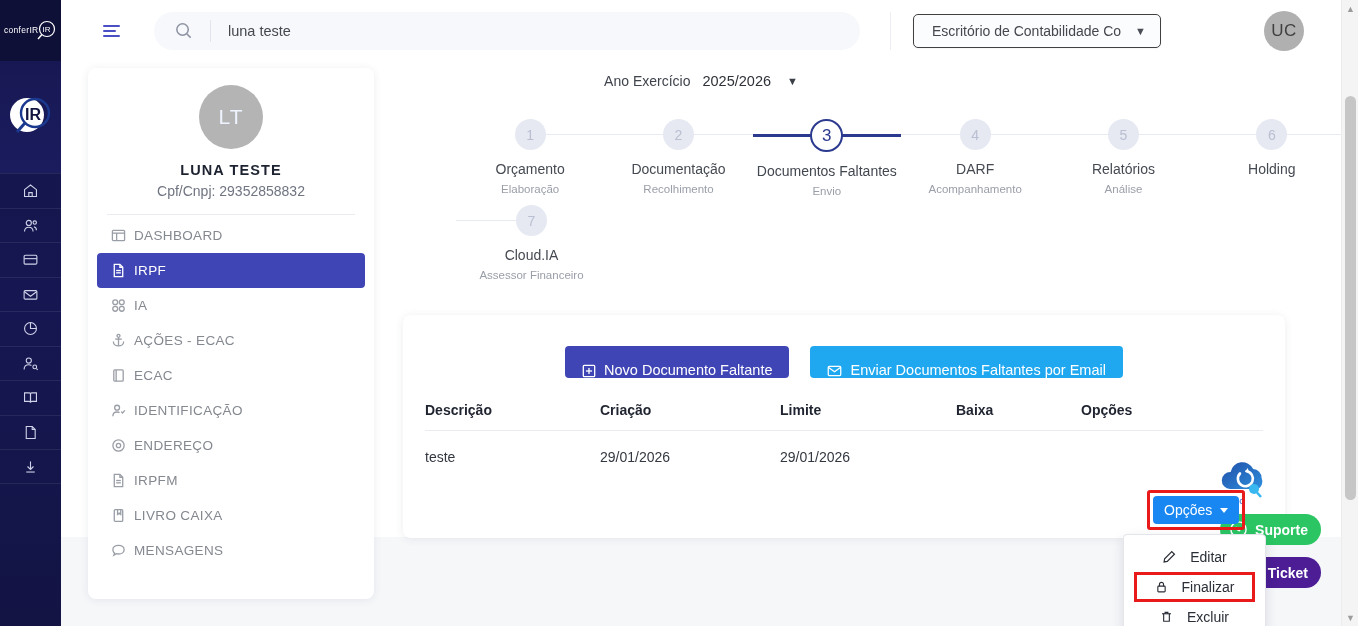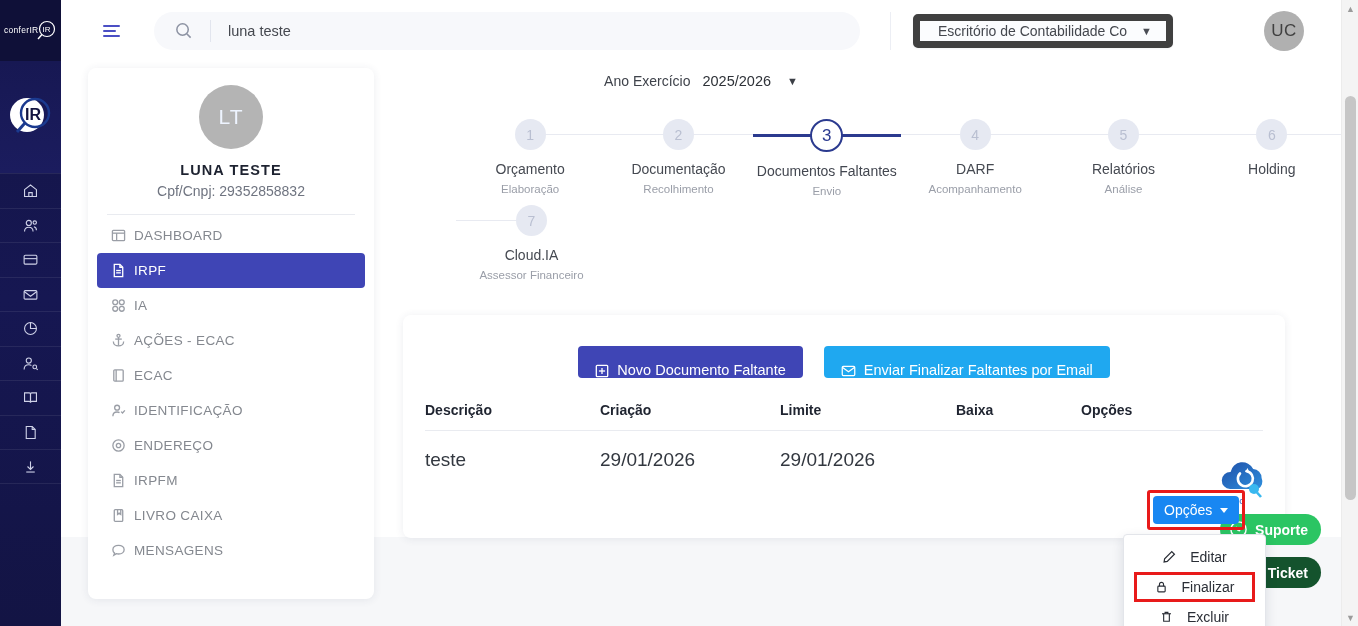--- a/index.html
+++ b/index.html
@@ -71,21 +71,21 @@
     font-family: "Liberation Sans", sans-serif;
     width: 600px;
   }
   .search-input::placeholder { color:#9aa0ae; }
 
   .topdiv { width:1px; height:38px; background:#eceef4; margin-left:30px; }
 
   .office-select {
     margin-left: 22px;
     height: 34px; min-width: 234px;
-    background: #fbfcfe; border:7px solid #404040; border-radius: 5px;
+    background: #fbfcfe; border:1px solid #404040; border-radius: 5px;
     display: flex; align-items: center; justify-content: space-between;
     padding: 0 14px 0 18px;
     font-size: 14px; color: #44474e; cursor: pointer;
     box-shadow: 0 1px 2px rgba(20,30,70,.05);
   }
   .office-select .chev { margin-left: 14px; color:#4a4d55; font-size: 11px; }
 
   .avatar-uc {
     position:absolute; right: 37px; top: 11px;
     width: 40px; height: 40px; border-radius: 50%;
@@ -206,21 +206,21 @@
   .btn-primary { background:#3f45b5; }
   .btn-info { background:#1fa8f0; }
   .btn svg { fill:none; stroke:#fff; stroke-width:1.5; }
 
   table.doc-table { width: 838px; margin: 24px auto 0; border-collapse: collapse; }
   table.doc-table th {
     text-align:left; font-size: 14px; color:#1f2430; font-weight:bold;
     padding: 0 0 12px 0; border-bottom: 1px solid #e9ebf0;
   }
   table.doc-table td {
-    text-align:left; font-size: 19px; color:#333840;
+    text-align:left; font-size: 14px; color:#333840;
     padding: 18px 0 0 0;
   }
   .col-desc { width: 175px; }
   .col-cri  { width: 180px; }
   .col-lim  { width: 176px; }
   .col-bai  { width: 125px; }
 
   
   .opcoes-wrap { position:absolute; left: 1086px; top: 429px; z-index: 60; }
   .opcoes-hl {
@@ -262,21 +262,21 @@
     position:absolute; left: 4px; bottom: -1px;
     font-size: 9.5px; color:#2a62c9; letter-spacing:.2px;
   }
   .pill {
     margin-top: 9px; height: 31px; border-radius: 16px;
     display:flex; align-items:center; gap: 7px;
     padding: 0 13px 0 9px; color:#fff; font-size: 14px; font-weight:bold;
     cursor:pointer; width: max-content; margin-left: auto;
   }
   .pill-suporte { background:#2bc563; }
-  .pill-ticket  { background:#14532d; margin-top: 12px; }
+  .pill-ticket  { background:#4c1d95; margin-top: 12px; }
   .pill svg { fill:none; stroke:#fff; stroke-width:1.5; }
 
   
   .vscroll {
     position:absolute; right:0; top:0; width:17px; height:626px;
     background:#f4f4f4; border-left:1px solid #ececec; z-index: 70;
   }
   .vscroll .arrow {
     position:absolute; left:0; width:17px; height:17px;
     display:flex; align-items:center; justify-content:center;
@@ -612,21 +612,21 @@
               <line x1="4.5" y1="8" x2="11.5" y2="8"></line>
           </svg>
           <span>Novo Documento Faltante</span>
         </button>
 
         <button class="btn btn-info">
           <svg width="15" height="14" viewBox="0 0 18 16">
             <rect x="1.5" y="2.5" width="15" height="11" rx="1.2"></rect>
             <path d="M1.5 3.5 L9 9 L16.5 3.5"></path>
           </svg>
-          <span>Enviar Finalizar Faltantes por Email</span>
+          <span>Enviar Documentos Faltantes por Email</span>
         </button>
       </div>
 
       <table class="doc-table">
         <thead>
           <tr>
             <th class="col-desc">Descrição</th>
             <th class="col-cri">Criação</th>
             <th class="col-lim">Limite</th>
             <th class="col-bai">Baixa</th>

